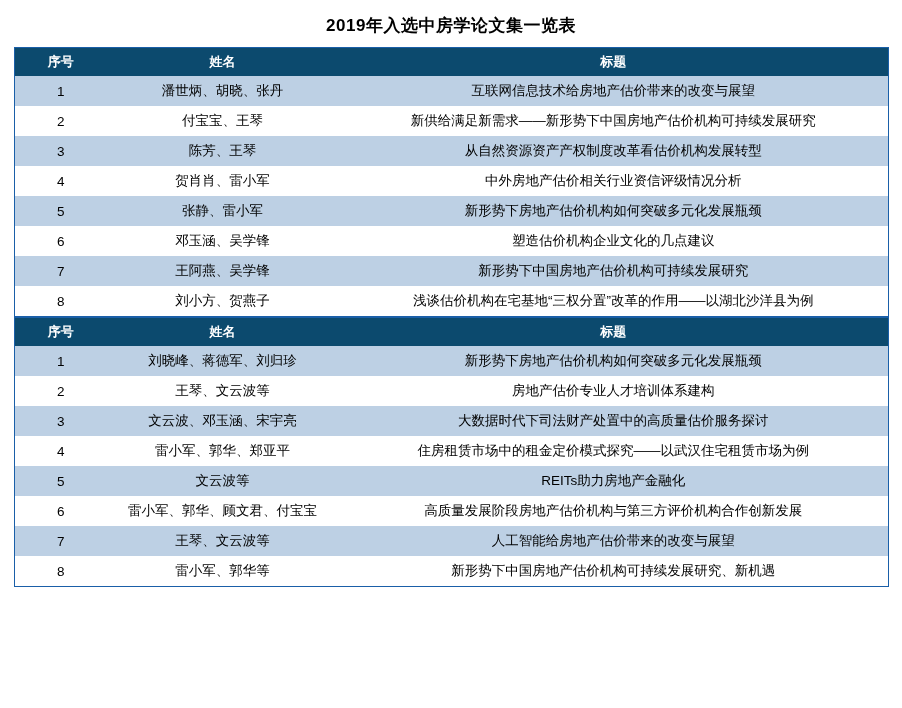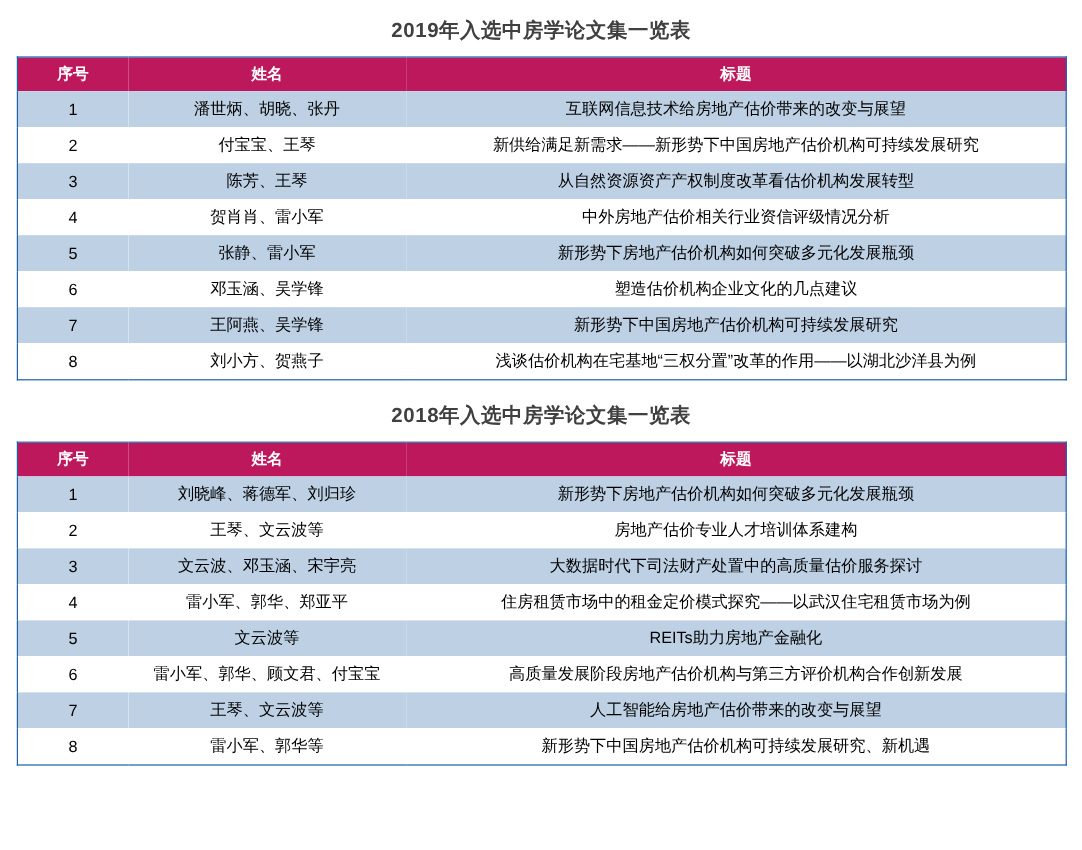--- a/index.html
+++ b/index.html
@@ -18,38 +18,38 @@
     width: 902px;
     height: 708px;
     position: relative;
     box-sizing: border-box;
     padding: 0 14px;
   }
   .section-title {
     text-align: center;
     font-size: 17px;
     font-weight: bold;
-    color: #404040;
+    color: #000000;
     letter-spacing: 0.5px;
   }
   .title-1 { margin-top: 14px; margin-bottom: 10px; }
   .title-2 { margin-top: 18px; margin-bottom: 10px; }
 
   table.doc-table {
     width: 874px;
     border-collapse: collapse;
     table-layout: fixed;
     border: 1px solid #1a5fa8;
   }
   table.doc-table col.c-idx { width: 92px; }
   table.doc-table col.c-name { width: 232px; }
   table.doc-table col.c-title { width: 550px; }
 
   table.doc-table thead th {
-    background: #be185d;
+    background: #0c4a6e;
     color: #ffffff;
     font-size: 13px;
     font-weight: bold;
     height: 26px;
     text-align: center;
     vertical-align: middle;
     border: none;
   }
   table.doc-table tbody td {
     height: 30px;
@@ -127,21 +127,20 @@
         <td>新形势下中国房地产估价机构可持续发展研究</td>
       </tr>
       <tr class="even">
         <td>8</td>
         <td>刘小方、贺燕子</td>
         <td>浅谈估价机构在宅基地“三权分置”改革的作用——以湖北沙洋县为例</td>
       </tr>
     </tbody>
   </table>
 
-  <div class="section-title title-2">2018年入选中房学论文集一览表</div>
 
   <table class="doc-table">
     <colgroup>
       <col class="c-idx">
         <col class="c-name">
         <col class="c-title">
     </colgroup>
     <thead>
       <tr>
         <th>序号</th>

